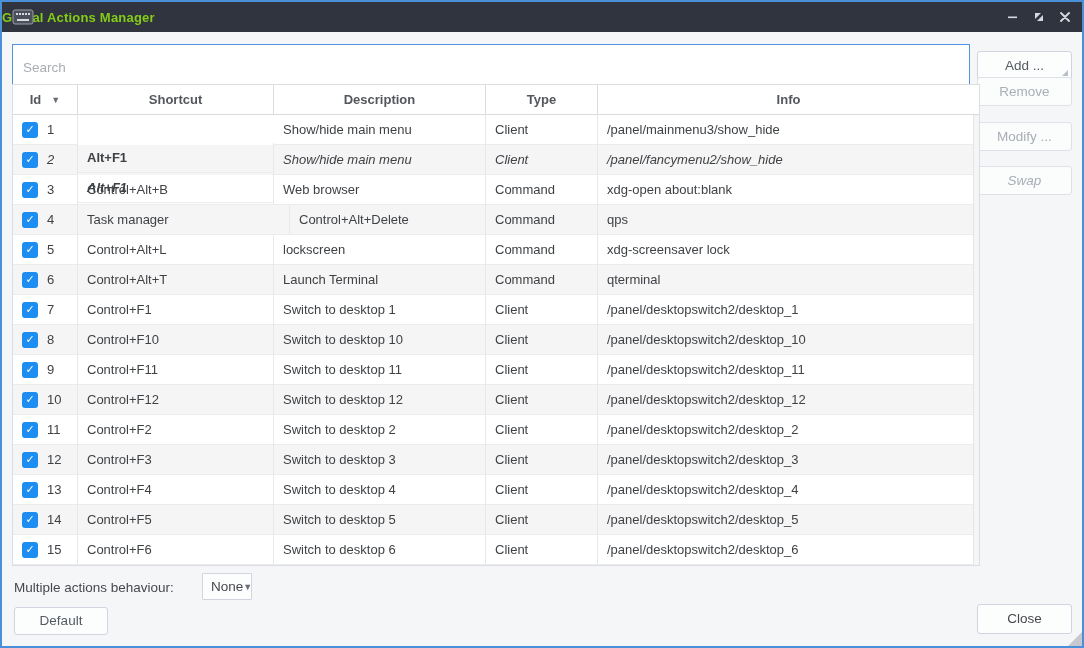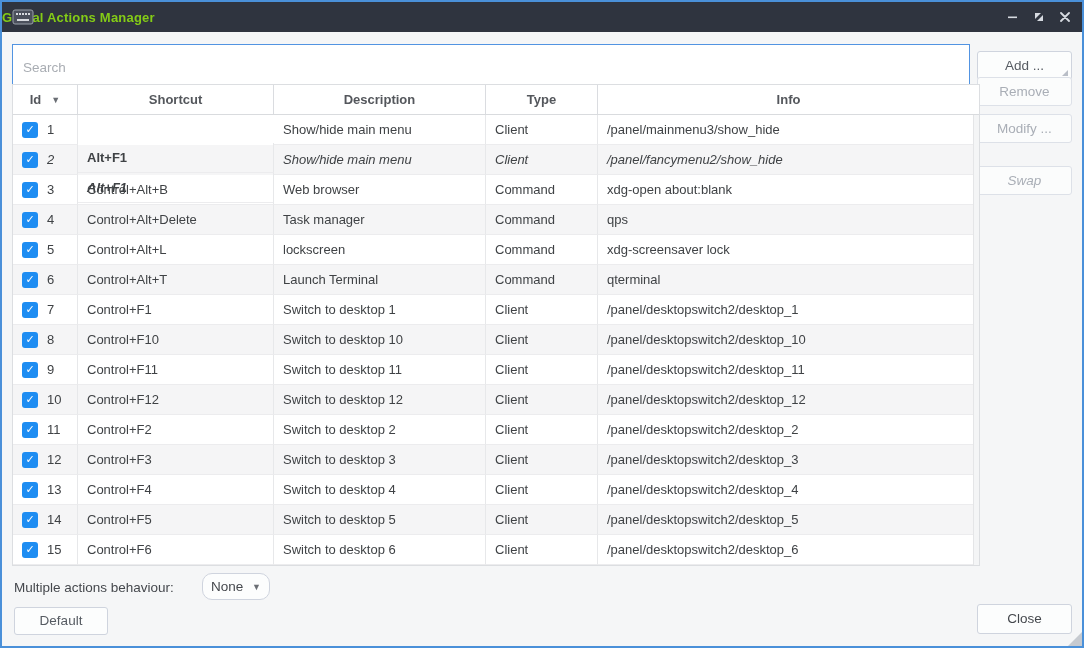--- a/index.html
+++ b/index.html
@@ -69,22 +69,22 @@
     display:inline-flex; align-items:center; justify-content:center;
     color:#ffffff; font-size:11px; font-weight:bold; margin-right:9px; flex:0 0 auto;
   }
   .vscroll {
     position:absolute; top:30px; right:0; bottom:0; width:6px;
     background:#f4f5f6; border-left:1px solid #e4e5e7;
   }
   
   .behaviour-label { position:absolute; left:12px; top:578px; font-size:13.5px; color:#45484d; }
   .dropdown {
-    position:absolute; left:200px; top:571px; width:68px; height:27px;
-    background:#fcfdfd; border:1px solid #cfd4de; border-radius:10px;
+    position:absolute; left:200px; top:571px; width:50px; height:27px;
+    background:#fcfdfd; border:1px solid #cfd4de; border-radius:1px;
     display:flex; align-items:center; justify-content:space-between; padding:0 8px;
     font-size:13.5px; color:#45484d;
   }
   .dropdown .dd-arrow { font-size:9px; color:#6a6e74; }
   .btn-default {
     position:absolute; left:12px; top:605px; width:94px; height:28px;
     background:#fcfdfd; border:1px solid #cfd4de; border-radius:3px;
     font-size:13.5px; color:#565b62; line-height:26px; text-align:center;
   }
   .btn-close {
@@ -135,21 +135,21 @@
     </div>
   </div>
 
   <input class="search" type="text" value="" placeholder="Search" style="">
 
   <button class="btn" style="top:41px;margin-top:8px;">
     <span>Add ...</span>
     <span class="menu-corner"></span>
   </button>
   <button class="btn disabled" style="top:75px;">Remove</button>
-  <button class="btn disabled" style="top:112px;">Modify ...</button>
+  <button class="btn disabled" style="top:120px;">Modify ...</button>
   <button class="btn disabled" style="top:164px;font-style:italic;">Swap</button>
 
   <div class="table">
     <div class="thead">
       <div class="th c-id">
         <span>Id</span>
         <span class="sort-arrow">▼</span>
       </div>
       <div class="th c-shortcut">Shortcut</div>
       <div class="th c-desc">Description</div>
@@ -185,22 +185,22 @@
           <div class="cell c-shortcut">Control+Alt+B</div>
           <div class="cell c-desc">Web browser</div>
           <div class="cell c-type">Command</div>
           <div class="cell c-info">xdg-open about:blank</div>
         </div>
         <div class="row alt">
           <div class="cell c-id">
             <span class="checkbox">✓</span>
             <span>4</span>
           </div>
+          <div class="cell c-desc">Task manager</div>
           <div class="cell c-shortcut">Control+Alt+Delete</div>
-          <div class="cell c-desc">Task manager</div>
           <div class="cell c-type">Command</div>
           <div class="cell c-info">qps</div>
         </div>
         <div class="row">
           <div class="cell c-id">
             <span class="checkbox">✓</span>
             <span>5</span>
           </div>
           <div class="cell c-shortcut">Control+Alt+L</div>
           <div class="cell c-desc">lockscreen</div>

